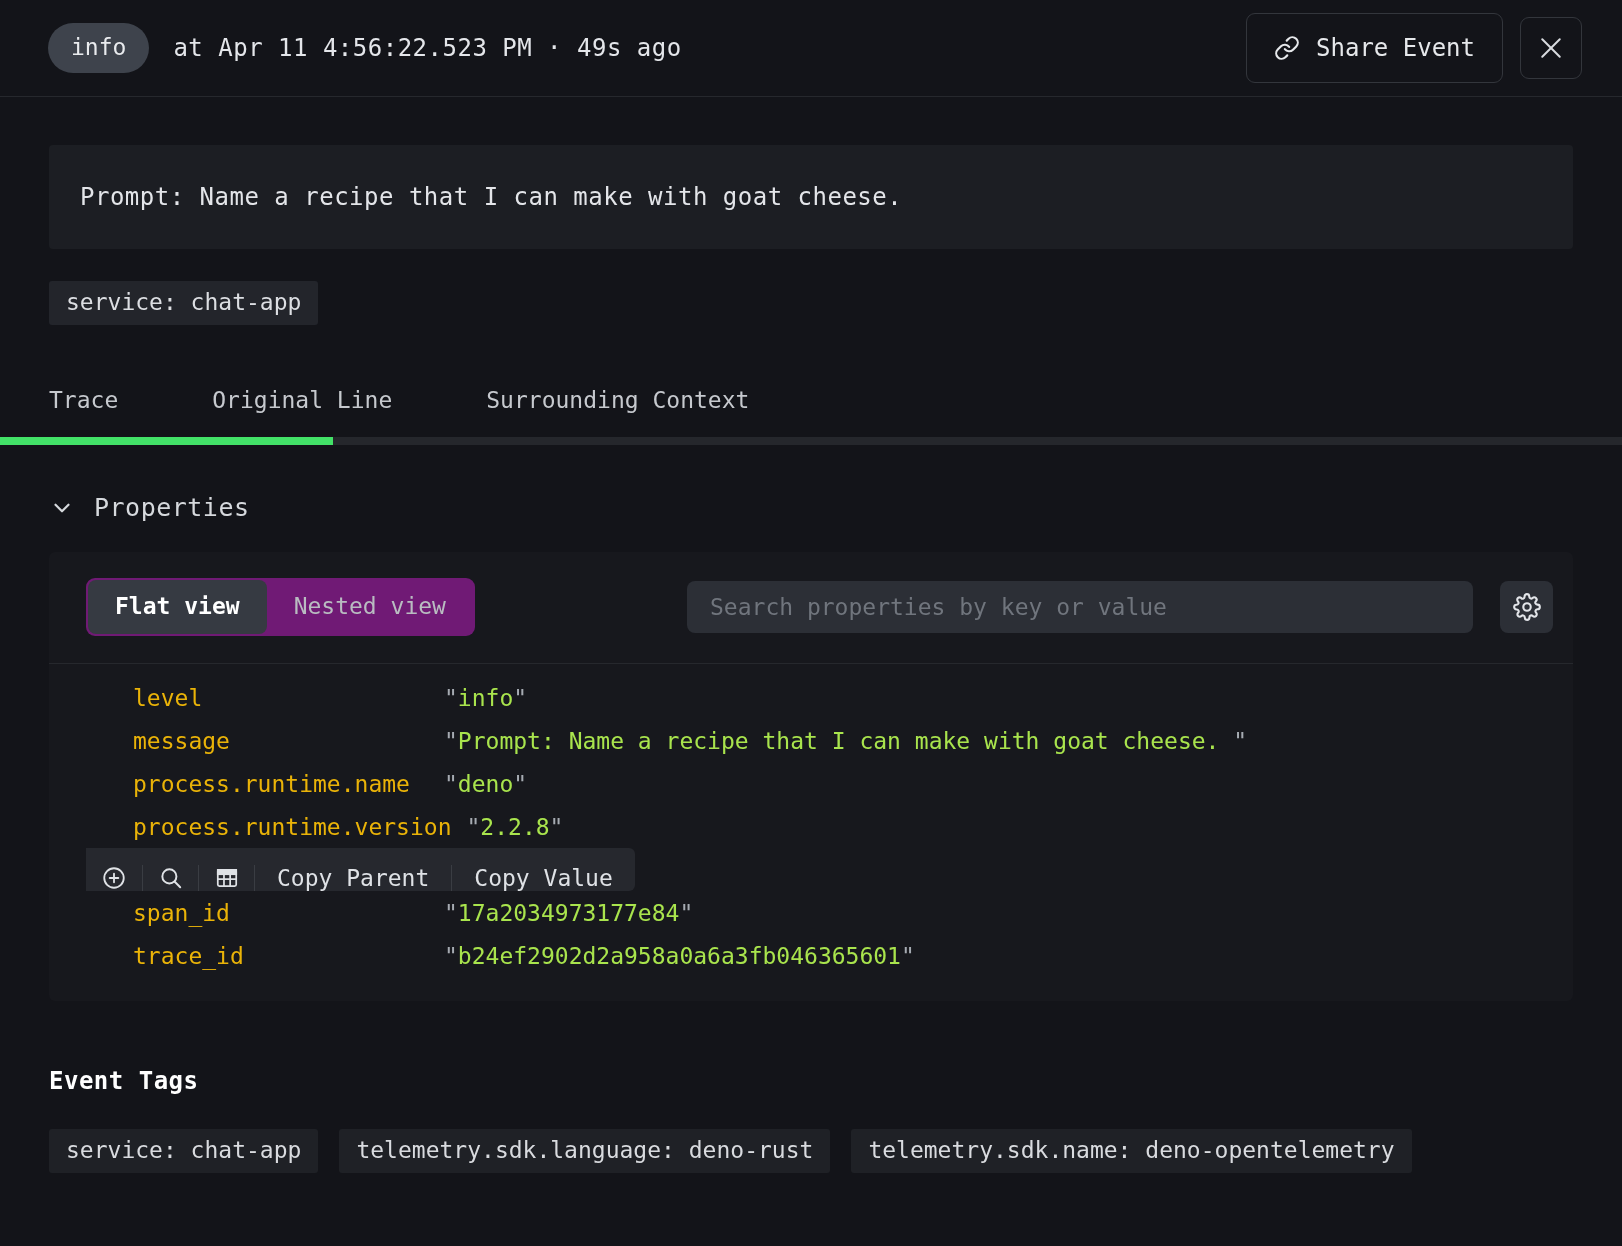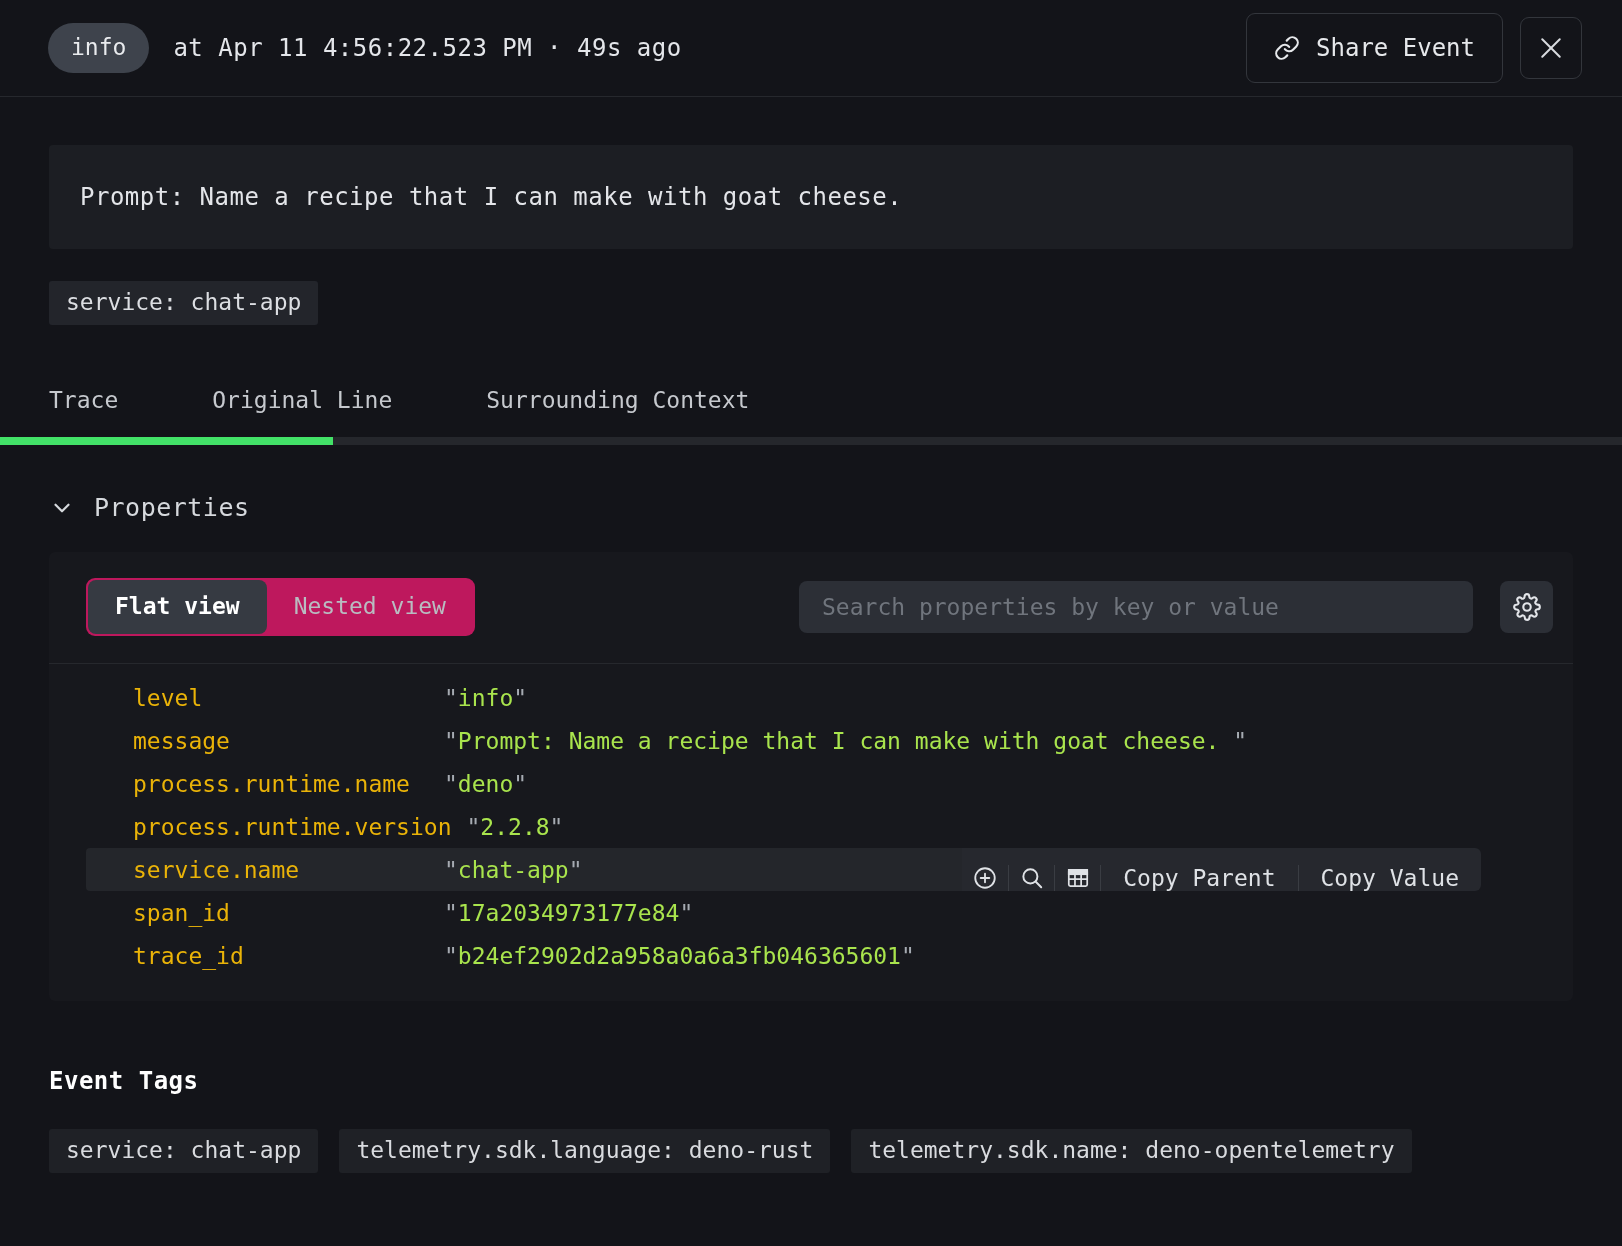--- a/index.html
+++ b/index.html
@@ -108,39 +108,39 @@
     background: #17181d;
     border-radius: 6px;
   }
   .toolbar {
     display: flex; align-items: center;
     padding: 26px 20px 27px 37px;
     border-bottom: 1px solid #26282d;
   }
   .view-toggle {
     display: flex; 
-    background: #be185d;
+    background: #701a75;
     border-radius: 9px;
     padding: 2px;
   }
   .toggle-btn {
     font-family: inherit;
     font-size: 23px;
     border: none;
     background: transparent;
     color: #b9bcc1;
     padding: 13px 27px 15px;
     border-radius: 8px;
     cursor: pointer;
     white-space: nowrap;
   }
   .toggle-btn.active { background: #363a42; color: #ffffff; font-weight: 700; }
   .search-input {
     margin-left: auto;
-    width: 674px;
+    width: 786px;
     height: 52px;
     background: #2c2f36;
     border: none;
     border-radius: 8px;
     color: #dfe2e6;
     font-family: inherit;
     font-size: 23px;
     padding: 0 23px;
   }
   .search-input::placeholder { color: #70757d; }
@@ -297,24 +297,20 @@
             <span class="prop-value"><span class="q">"</span><span class="v">deno</span><span class="q">"</span></span>
           </div>
         </div>
         <div class="prop-row">
           <div class="prop-kv">
             <span class="prop-key">process.runtime.version</span>
             <span class="prop-value"><span class="q">"</span><span class="v">2.2.8</span><span class="q">"</span></span>
           </div>
         </div>
         <div class="prop-row highlighted">
-          <div class="prop-kv">
-            <span class="prop-key">service.name</span>
-            <span class="prop-value"><span class="q">"</span><span class="v">chat-app</span><span class="q">"</span></span>
-          </div>
           <div class="row-actions">
             <button class="row-action-btn icon-only">
               <span class="icon">
                 <svg width="26" height="26" viewBox="0 0 24 24" fill="none" stroke="#dfe2e6" stroke-width="1.7" stroke-linecap="round">
                   <circle cx="12" cy="12" r="9"></circle>
                   <line x1="12" y1="8" x2="12" y2="16"></line>
                   <line x1="8" y1="12" x2="16" y2="12"></line>
                 </svg>
               </span>
             </button>

